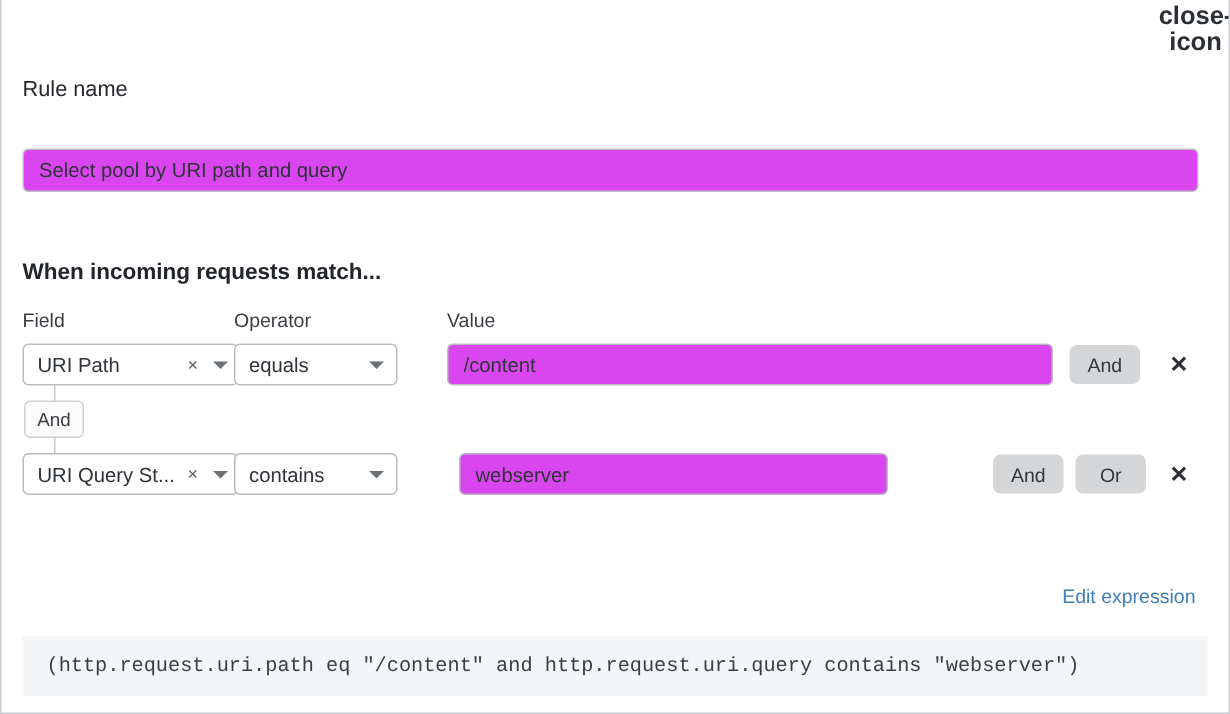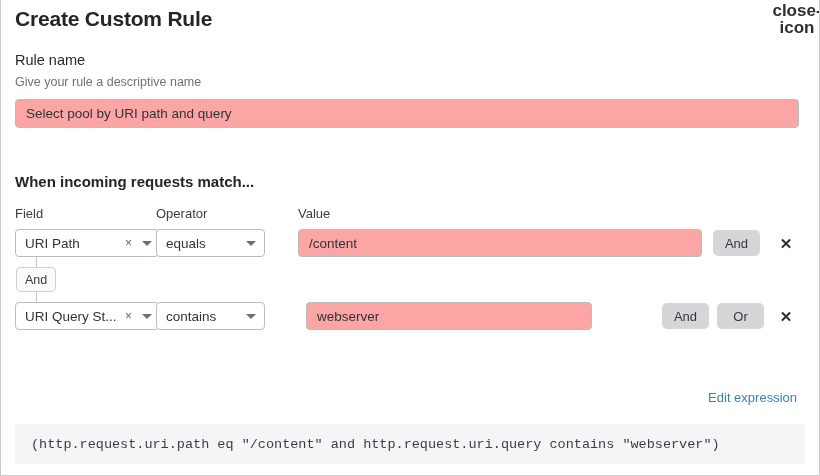--- a/index.html
+++ b/index.html
@@ -63,21 +63,21 @@
   .section-help {
     position: absolute;
     font-size: 12.5px;
     color: #6e7378;
   }
   .text-input {
     position: absolute;
     box-sizing: border-box;
     border: 1px solid #b8bcc0;
     border-radius: 4px;
-    background: #fca5a5;
+    background: #d946ef;
     font-family: "Liberation Sans", sans-serif;
     font-size: 13.5px;
     color: #2f3338;
     padding: 0 10px;
     outline: none;
   }
   .text-input::placeholder { color: #9aa0a6; }
 
   #rule-name-input {
     left: 14px;
@@ -264,25 +264,23 @@
     padding-left: 16px;
     white-space: pre;
     overflow: hidden;
   }
 </style>
 </head>
 <body>
 
 <div id="panel">
 
-  <div class="dialog-title">Create Custom Rule</div>
   <button class="close-btn">close-icon</button>
 
   <div class="section-label" style="left:14px; top:52px;">Rule name</div>
-  <div class="section-help" style="left:14px; top:75px;">Give your rule a descriptive name</div>
   <input id="rule-name-input" class="text-input" type="text" value="Select pool by URI path and query" style="">
 
   <div class="match-heading">When incoming requests match...</div>
 
   <div id="lbl-field" class="col-label">Field</div>
   <div id="lbl-operator" class="col-label">Operator</div>
   <div id="lbl-value" class="col-label">Value</div>
 
   <div id="field-row1" class="select-box">
     <span class="sel-text">URI Path</span>

